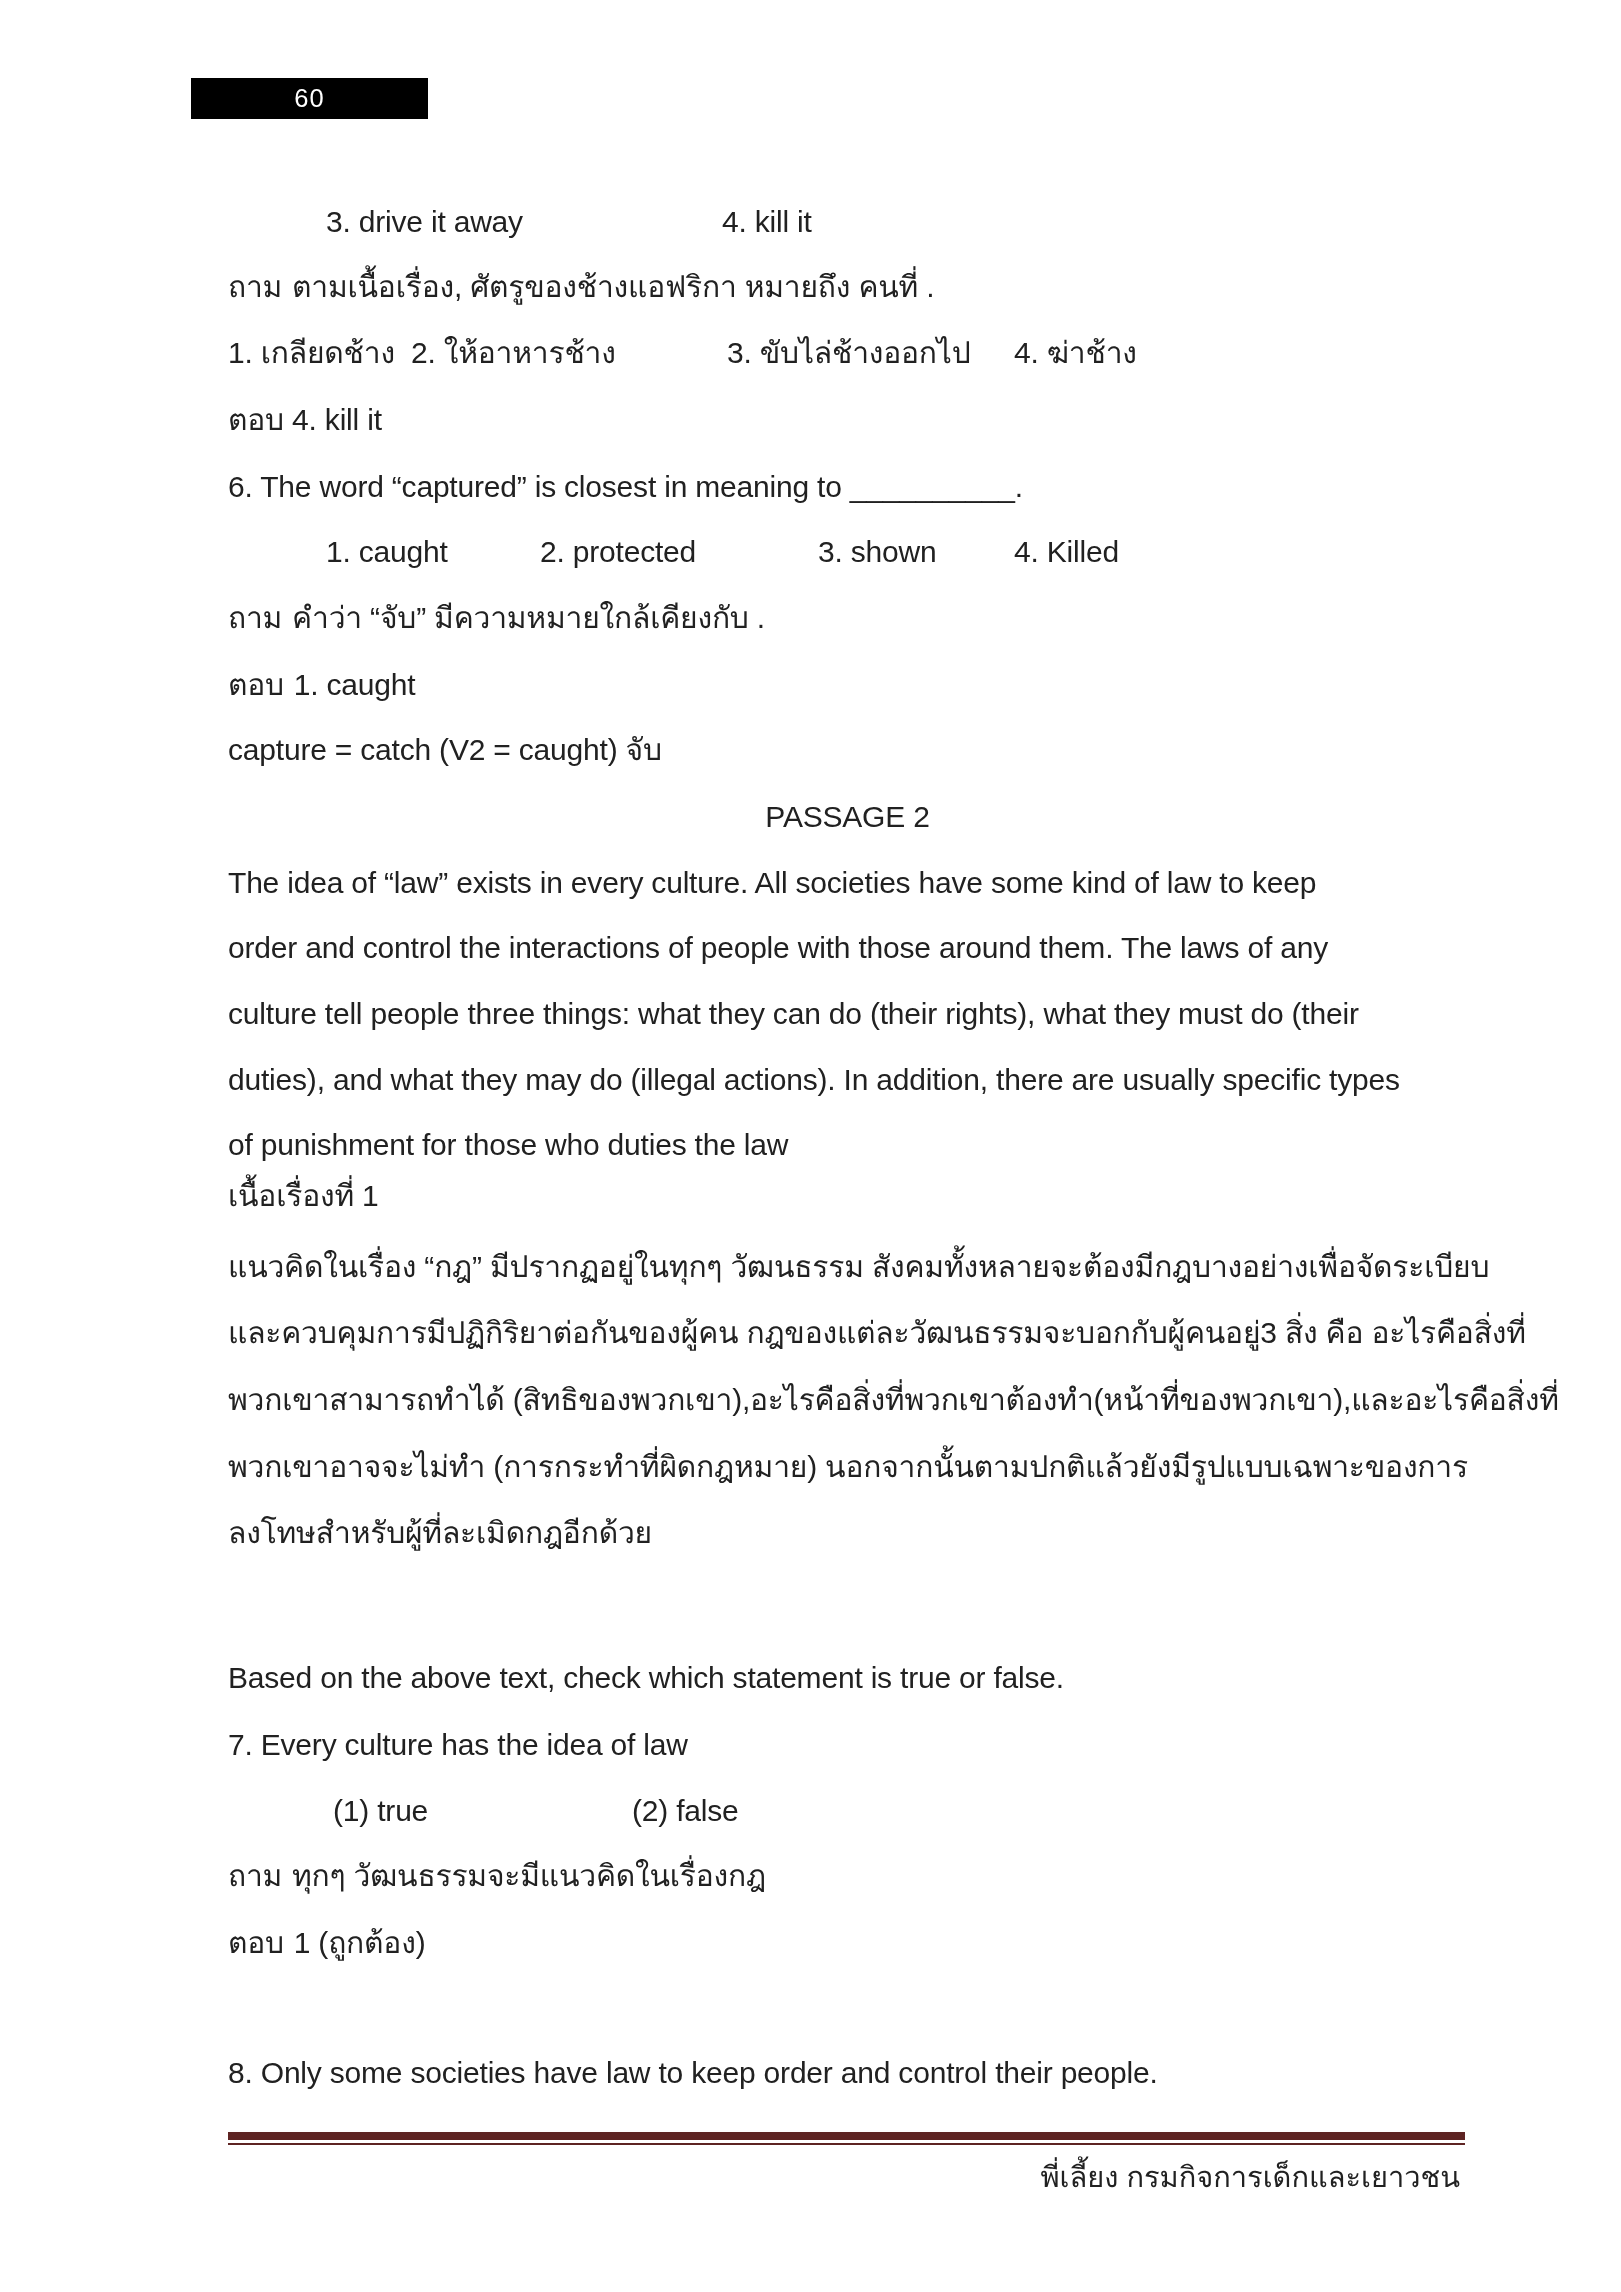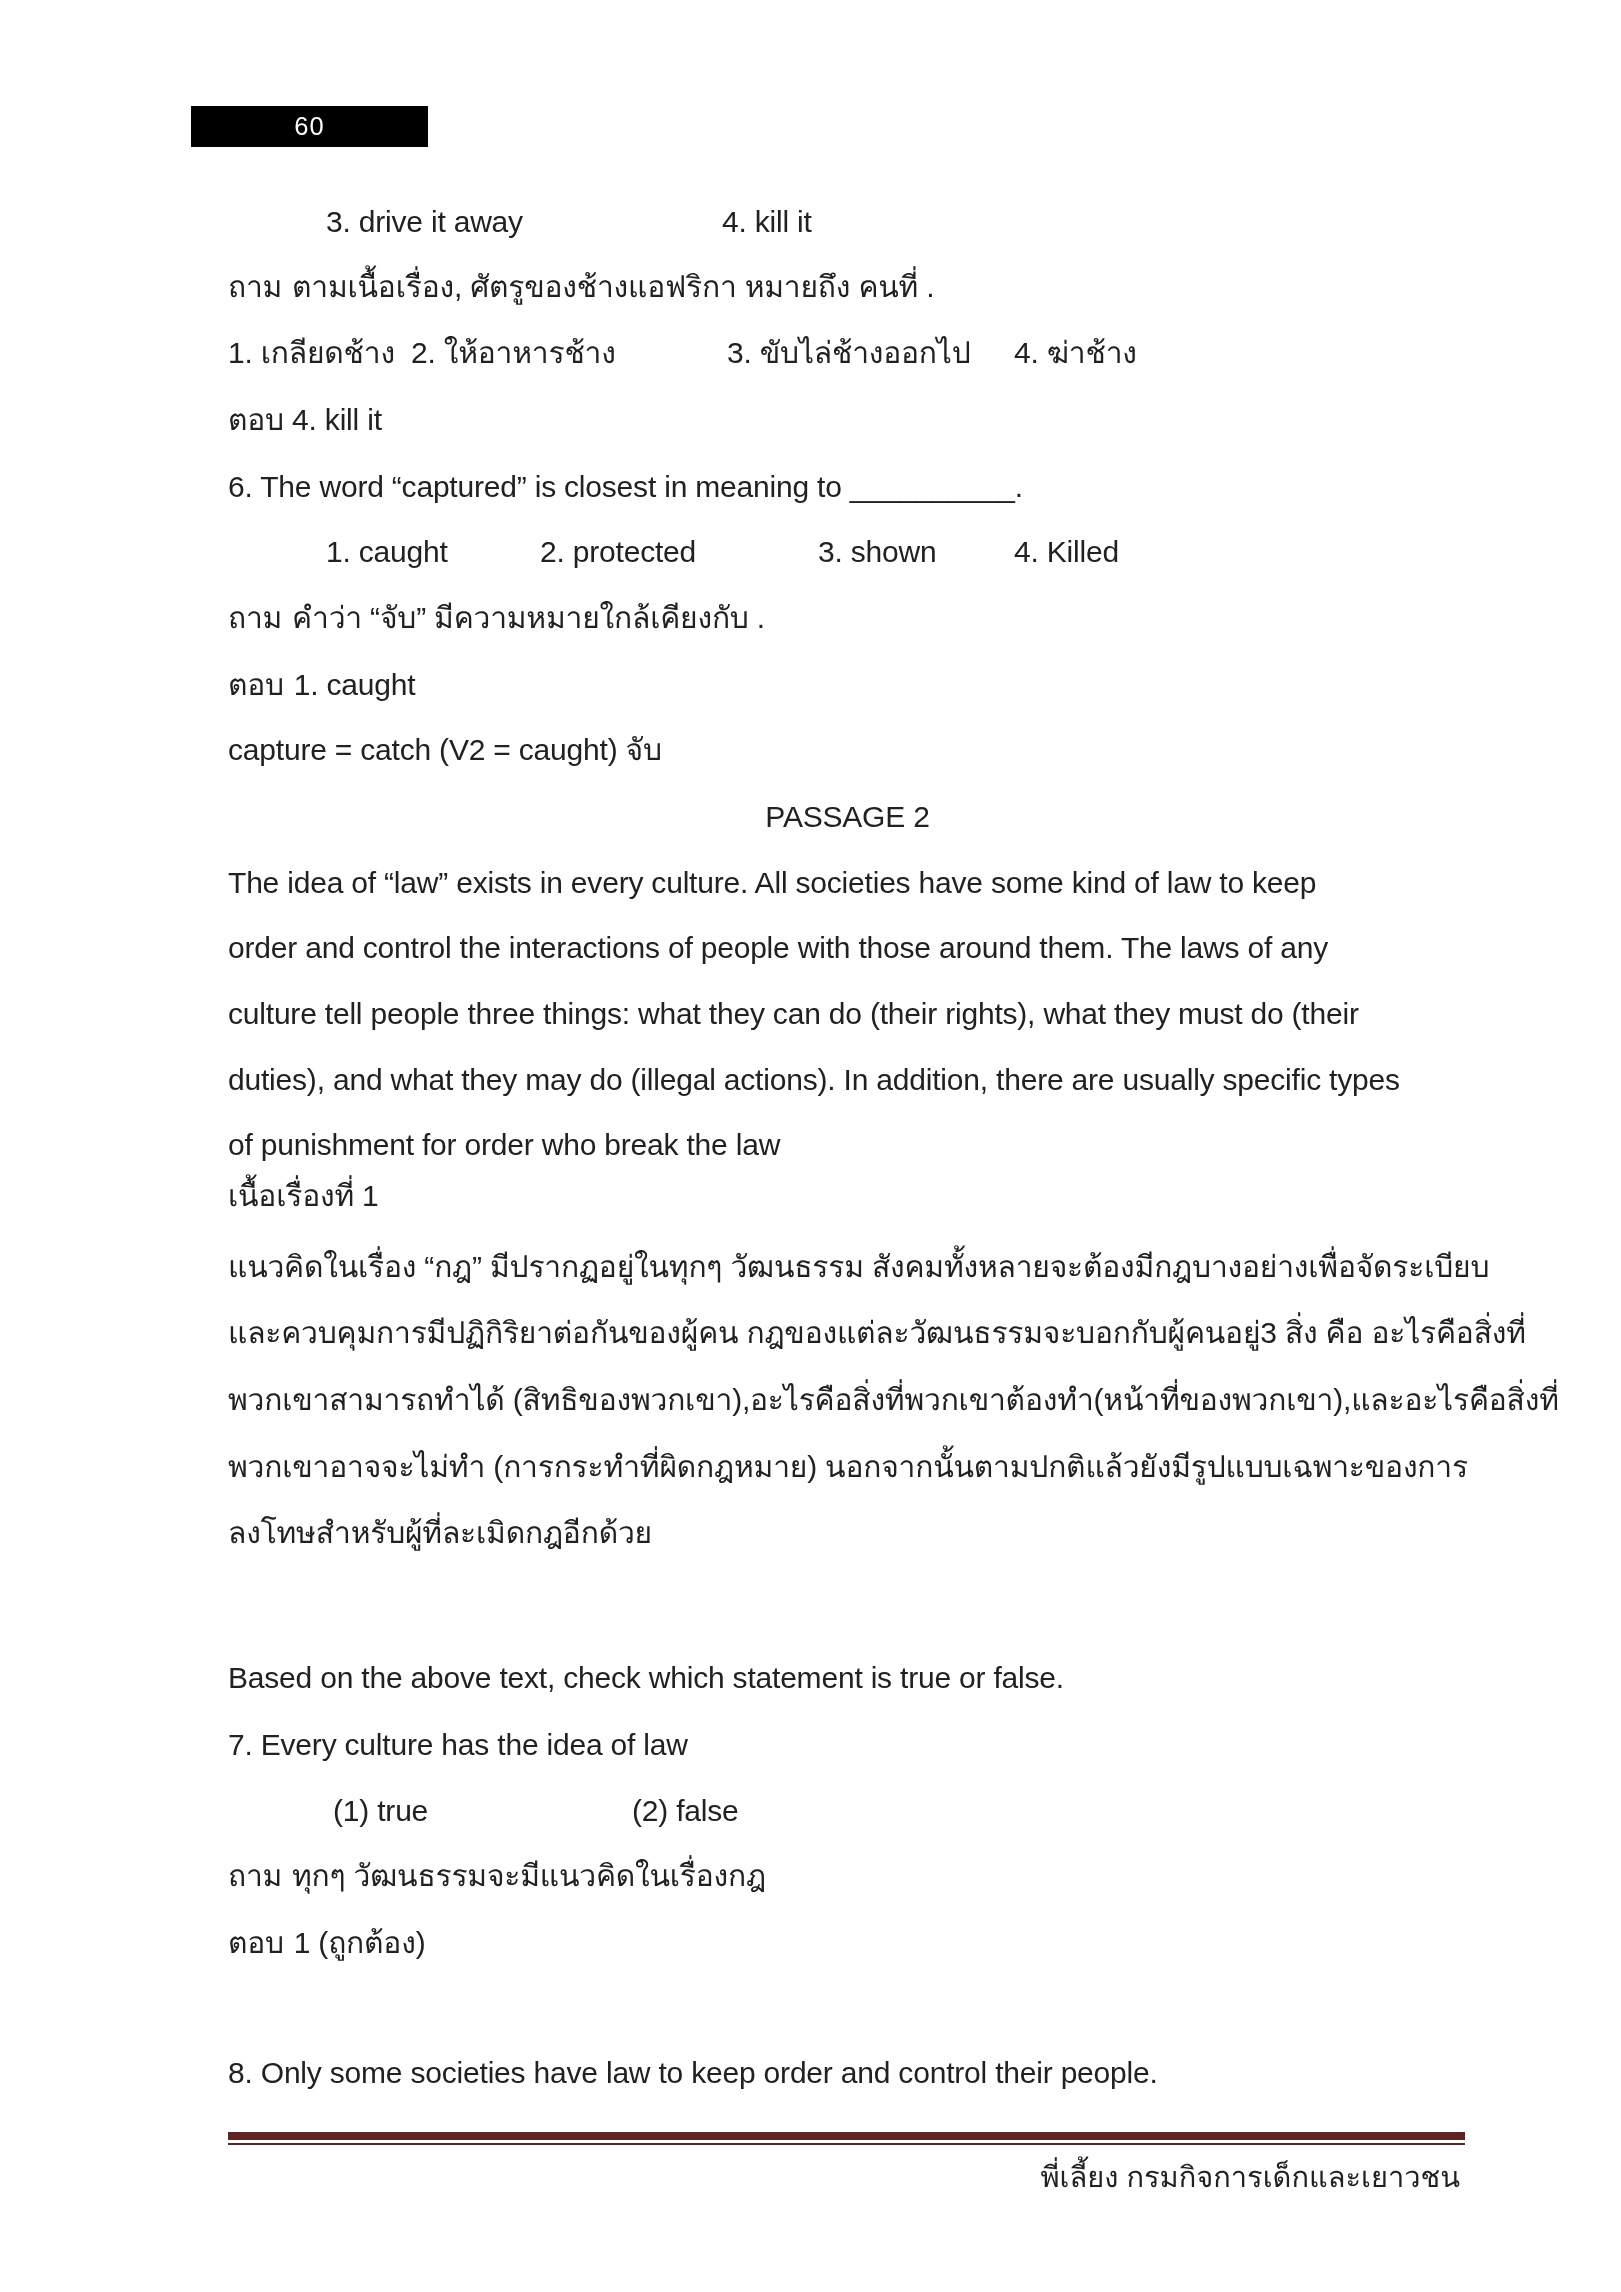--- a/index.html
+++ b/index.html
@@ -3,21 +3,21 @@
 <meta charset="utf-8">
 <style>
   html, body { margin:0; padding:0; }
   body {
     width:1621px; height:2293px; background:#ffffff; position:relative;
     font-family:"Liberation Sans", sans-serif; color:#212121; overflow:hidden;
   }
   .pagenum {
     position:absolute; left:191px; top:78px; width:237px; height:41px;
     background:#000000; color:#ffffff; display:flex; align-items:center; justify-content:center;
-    font-size:25.5px; letter-spacing:1px;margin-top:28px;
+    font-size:25.5px; letter-spacing:1px;
   }
   .line {
     position:absolute; left:228px; font-size:30px; line-height:39px;
     white-space:nowrap; letter-spacing:-0.2px;
   }
   .row { position:absolute; left:0; width:1621px; height:41px; }
   .row span { position:absolute; top:0; font-size:30px; line-height:39px; white-space:nowrap; letter-spacing:-0.2px; }
   .b { font-weight:normal; }
   .lbl { font-weight:normal; margin-right:9.8px; }
   .center { width:1239px; text-align:center; }
@@ -72,21 +72,21 @@
   <span class="lbl">ตอบ</span><span>1. caught</span>
 </div>
 
 <div class="line" style="top:730px">capture = catch (V2 = caught) จับ</div>
 
 <div class="line b center" style="top:797px">PASSAGE 2</div>
 <div class="line" style="top:863px">The idea of “law” exists in every culture. All societies have some kind of law to keep</div>
 <div class="line" style="top:928px">order and control the interactions of people with those around them. The laws of any</div>
 <div class="line" style="top:994px">culture tell people three things: what they can do (their rights), what they must do (their</div>
 <div class="line" style="top:1060px">duties), and what they may do (illegal actions). In addition, there are usually specific types</div>
-<div class="line" style="top:1125px">of punishment for order who break the law</div>
+<div class="line" style="top:1125px">of punishment for those who duties the law</div>
 
 <div class="line b" style="top:1176px">เนื้อเรื่องที่ 1</div>
 <div class="line" style="top:1247px">แนวคิดในเรื่อง “กฎ” มีปรากฏอยู่ในทุกๆ วัฒนธรรม สังคมทั้งหลายจะต้องมีกฎบางอย่างเพื่อจัดระเบียบ</div>
 <div class="line" style="top:1313px">และควบคุมการมีปฏิกิริยาต่อกันของผู้คน กฎของแต่ละวัฒนธรรมจะบอกกับผู้คนอยู่3 สิ่ง คือ อะไรคือสิ่งที่</div>
 <div class="line" style="top:1380px">พวกเขาสามารถทำได้ (สิทธิของพวกเขา),อะไรคือสิ่งที่พวกเขาต้องทำ(หน้าที่ของพวกเขา),และอะไรคือสิ่งที่</div>
 <div class="line" style="top:1447px">พวกเขาอาจจะไม่ทำ (การกระทำที่ผิดกฎหมาย) นอกจากนั้นตามปกติแล้วยังมีรูปแบบเฉพาะของการ</div>
 <div class="line" style="top:1513px">ลงโทษสำหรับผู้ที่ละเมิดกฎอีกด้วย</div>
 
 <div class="line b" style="top:1658px">Based on the above text, check which statement is true or false.</div>
 <div class="line" style="top:1725px">7. Every culture has the idea of law</div>

